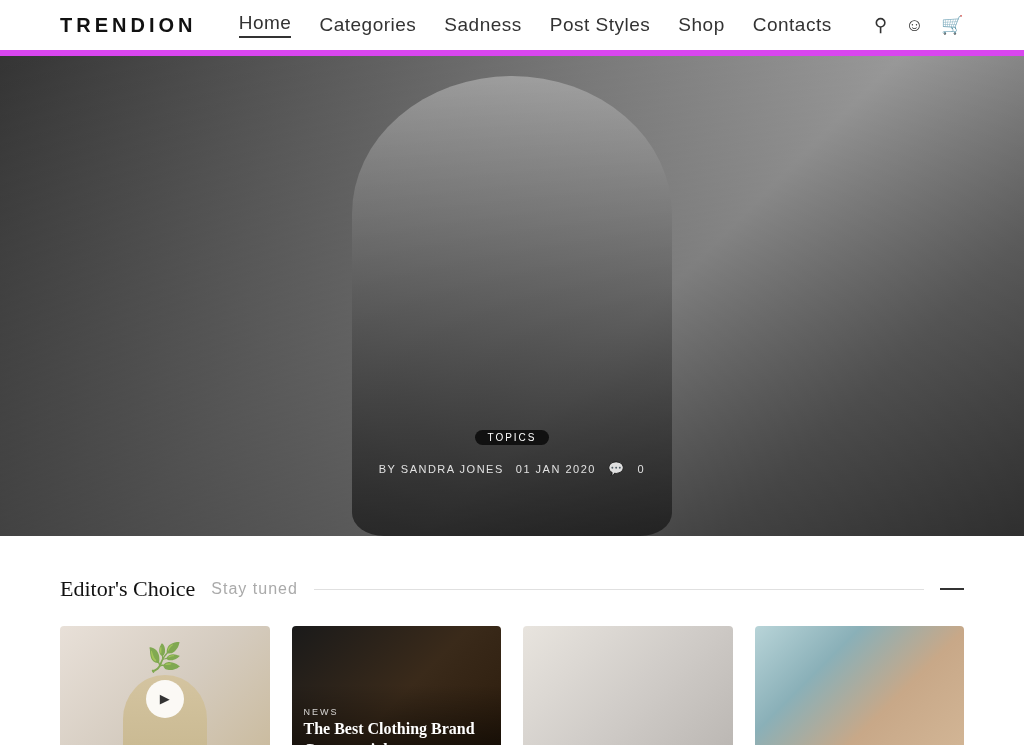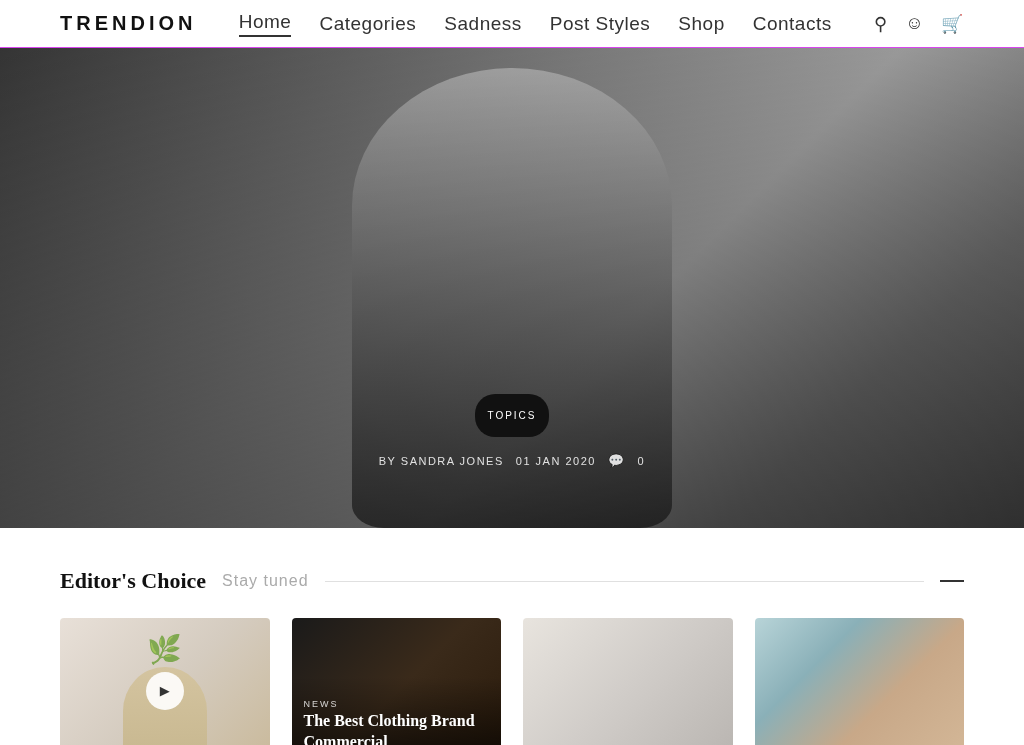--- a/index.html
+++ b/index.html
@@ -4,23 +4,23 @@
   <style>
     * { margin: 0; padding: 0; box-sizing: border-box; }
     body { font-family: 'Georgia', serif; background: #fff; color: #222; width: 1024px; overflow-x: hidden; }
 
     
     header {
       display: flex;
       align-items: center;
       justify-content: space-between;
       padding: 0 60px;
-      height: 48px;
+      height: 56px;
       background: #fff;
-      border-bottom: 1px solid #d946ef;
+      border-bottom: 6px solid #d946ef;
     }
     .logo {
       font-family: 'Arial', sans-serif;
       font-size: 20px;
       font-weight: 700;
       letter-spacing: 4px;
       color: #111;
       text-transform: uppercase;
     }
     nav {
@@ -98,21 +98,21 @@
       color: #fff;
     }
     .hero-badge {
       display: inline-block;
       background: #111;
       color: #fff;
       font-family: Arial, sans-serif;
       font-size: 10px;
       letter-spacing: 2px;
       text-transform: uppercase;
-      padding: 16px 12px;
+      padding: 2px 12px;
       border-radius: 20px;
       margin-bottom: 16px;
     }
     .hero-title {
       font-size: 36px;
       font-weight: 700;
       line-height: 1.25;
       text-shadow: 0 2px 8px rgba(0,0,0,0.5);
       margin-bottom: 14px;
       max-width: 520px;
@@ -137,21 +137,21 @@
       padding: 40px 60px 30px;
     }
     .editors-header {
       display: flex;
       align-items: center;
       gap: 16px;
       margin-bottom: 24px;
     }
     .editors-title {
       font-size: 22px;
-      font-weight: 700;
+      font-weight: 400;
       font-family: Georgia, serif;
       color: #111;
     }
     .editors-subtitle {
       font-family: Arial, sans-serif;
       font-size: 16px;
       color: #aaa;
       letter-spacing: 1px;
     }
     .editors-line {

